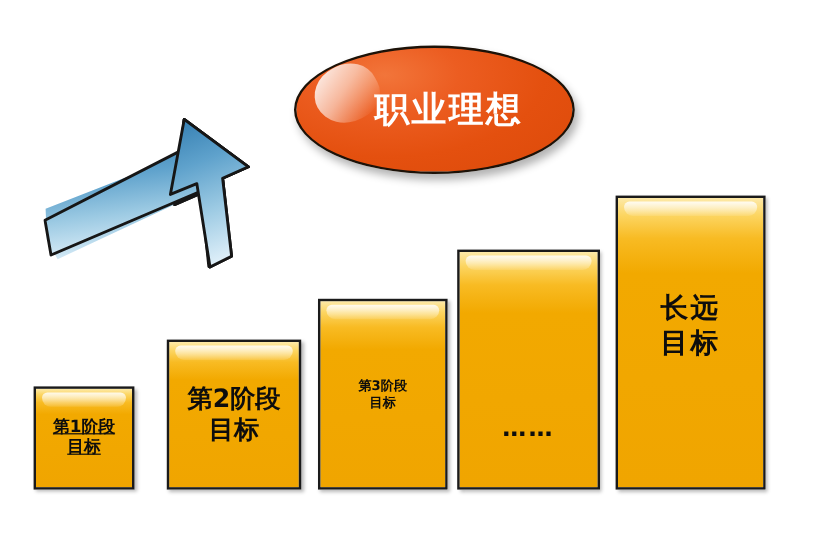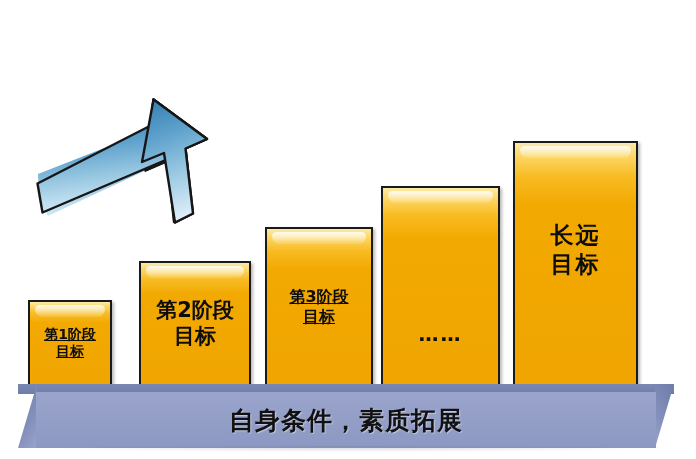--- a/index.html
+++ b/index.html
@@ -94,20 +94,21 @@
         #fcd561 6%,
         #f8bb23 14%,
         #f2a900 26%,
         #f0a500 100%);
     box-shadow: 2px 2px 3px rgba(0,0,0,0.28);
     display: flex;
     align-items: center;
     justify-content: center;
     text-align: center;
     overflow: hidden;
+    margin-top: 22px;
   }
   .bar::before {
     content: "";
     position: absolute;
     left: 5px;
     right: 5px;
     top: 3px;
     height: 12px;
     border-radius: 6px 6px 10px 10px;
     background: linear-gradient(180deg, rgba(255,255,255,0.85) 0%, rgba(255,255,255,0.10) 100%);
@@ -122,21 +123,21 @@
     white-space: pre-line;
   }
 
   #bar-1 { left: 28px;  top: 300px; width: 84px;  height: 86px; }
   #bar-1 .bar-label { font-size: 14px; text-decoration: underline; }
 
   #bar-2 { left: 139px; top: 261px; width: 112px; height: 125px; }
   #bar-2 .bar-label { font-size: 21px; }
 
   #bar-3 { left: 265px; top: 227px; width: 108px; height: 159px; }
-  #bar-3 .bar-label { font-size: 16px; text-decoration: underline; }
+  #bar-3 .bar-label { font-size: 11px; }
 
   #bar-4 { left: 381px; top: 186px; width: 119px; height: 200px; }
   #bar-4 .bar-label {
     font-size: 20px;
     letter-spacing: 2px;
     position: relative;
     top: 48px;
   }
 
   #bar-5 { left: 513px; top: 141px; width: 125px; height: 245px; }
@@ -266,20 +267,23 @@
            L 171,43
            L 149.5,52.5
            L 157,117.5
            L 139,126.5
            L 128,57
            L 106,66
            Z" fill="url(#arrowGrad)" stroke="#161616" stroke-width="2.4" stroke-linejoin="round"></path>
     </svg>
   </div>
 
+  <div id="goal-ellipse">
+    <span class="ellipse-label">职业理想</span>
+  </div>
 
   <div class="bar" id="bar-1">
     <span class="bar-label">第1阶段
 目标</span>
   </div>
 
   <div class="bar" id="bar-2">
     <span class="bar-label">第2阶段
 目标</span>
   </div>
@@ -291,23 +295,14 @@
 
   <div class="bar" id="bar-4">
     <span class="bar-label">……</span>
   </div>
 
   <div class="bar" id="bar-5">
     <span class="bar-label">长远
 目标</span>
   </div>
 
-  <div class="base-wrap">
-    <div class="base-top"></div>
-    <div class="base-bevel-l"></div>
-    <div class="base-bevel-r"></div>
-    <div class="base-face">
-      <span class="base-label">自身条件，素质拓展</span>
-    </div>
-    <div class="base-shadow"></div>
-  </div>
 
 </div>
 
 </body></html>

